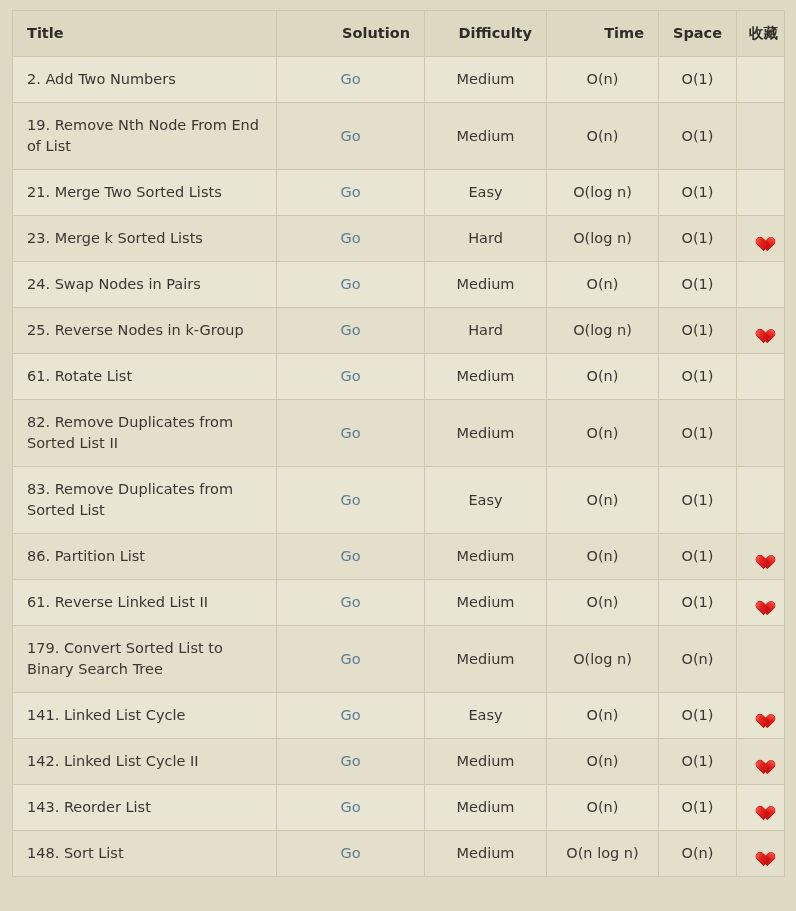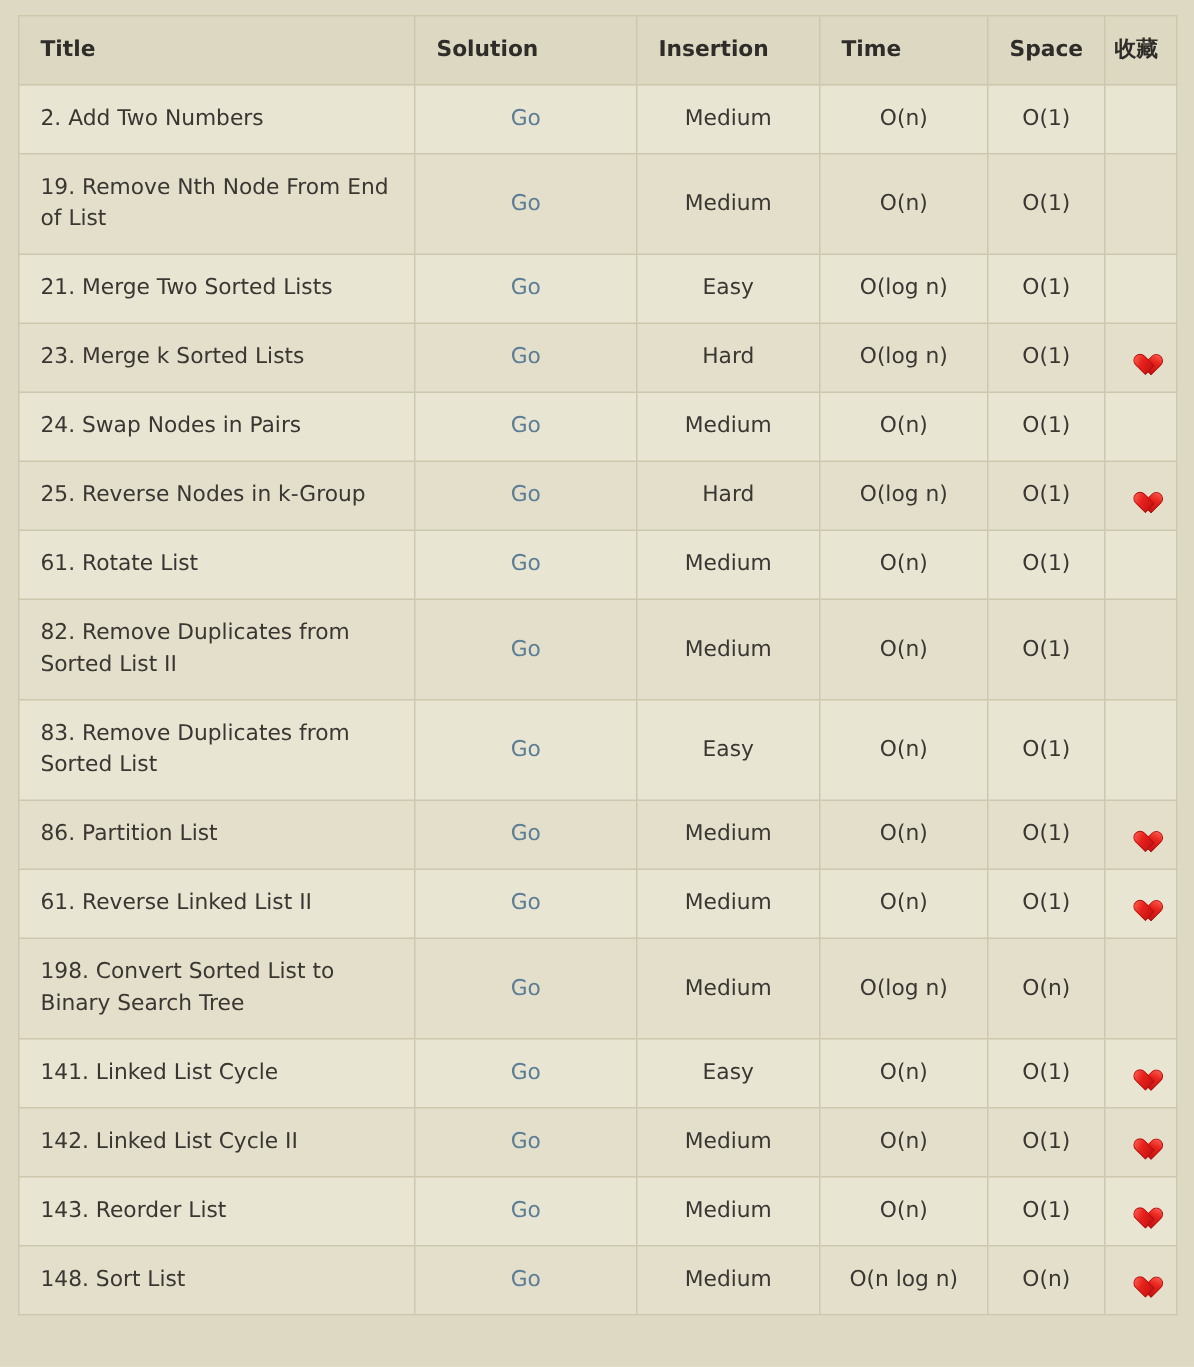--- a/index.html
+++ b/index.html
@@ -47,21 +47,21 @@
     font-size: 14.5px;
     line-height: 1.45;
     vertical-align: middle;
   }
 
   thead th {
     background: #ddd8c2;
     font-weight: bold;
     font-size: 14.5px;
     color: #2f2d29;
-    text-align: left;
+    text-align: right;
     padding-top: 18px;
     padding-bottom: 18px;
   }
   thead th.th-title {
     text-align: left;
   }
   thead th.th-fav {
     padding-left: 6px;
     padding-right: 6px;
     word-break: break-all;
@@ -137,21 +137,21 @@
       <col class="c-solution">
       <col class="c-diff">
       <col class="c-time">
       <col class="c-space">
       <col class="c-fav">
     </colgroup>
     <thead>
       <tr>
         <th class="th-title">Title</th>
         <th>Solution</th>
-        <th>Insertion</th>
+        <th>Difficulty</th>
         <th>Time</th>
         <th>Space</th>
         <th class="th-fav">收藏</th>
       </tr>
     </thead>
     <tbody id="table-body">
         <tr>
           <td class="cell-title">2. Add Two Numbers</td>
           <td class="cell-solution"><a class="go-link">Go</a></td>
           <td class="cell-difficulty">Medium</td>
@@ -233,21 +233,21 @@
         </tr>
         <tr>
           <td class="cell-title">61. Reverse Linked List II</td>
           <td class="cell-solution"><a class="go-link">Go</a></td>
           <td class="cell-difficulty">Medium</td>
           <td class="cell-time">O(n)</td>
           <td class="cell-space">O(1)</td>
           <td class="cell-fav"><span class="heart"></span></td>
         </tr>
         <tr>
-          <td class="cell-title">198. Convert Sorted List to Binary Search Tree</td>
+          <td class="cell-title">179. Convert Sorted List to Binary Search Tree</td>
           <td class="cell-solution"><a class="go-link">Go</a></td>
           <td class="cell-difficulty">Medium</td>
           <td class="cell-time">O(log n)</td>
           <td class="cell-space">O(n)</td>
           <td class="cell-fav"><span class="empty-cell"></span></td>
         </tr>
         <tr>
           <td class="cell-title">141. Linked List Cycle</td>
           <td class="cell-solution"><a class="go-link">Go</a></td>
           <td class="cell-difficulty">Easy</td>

